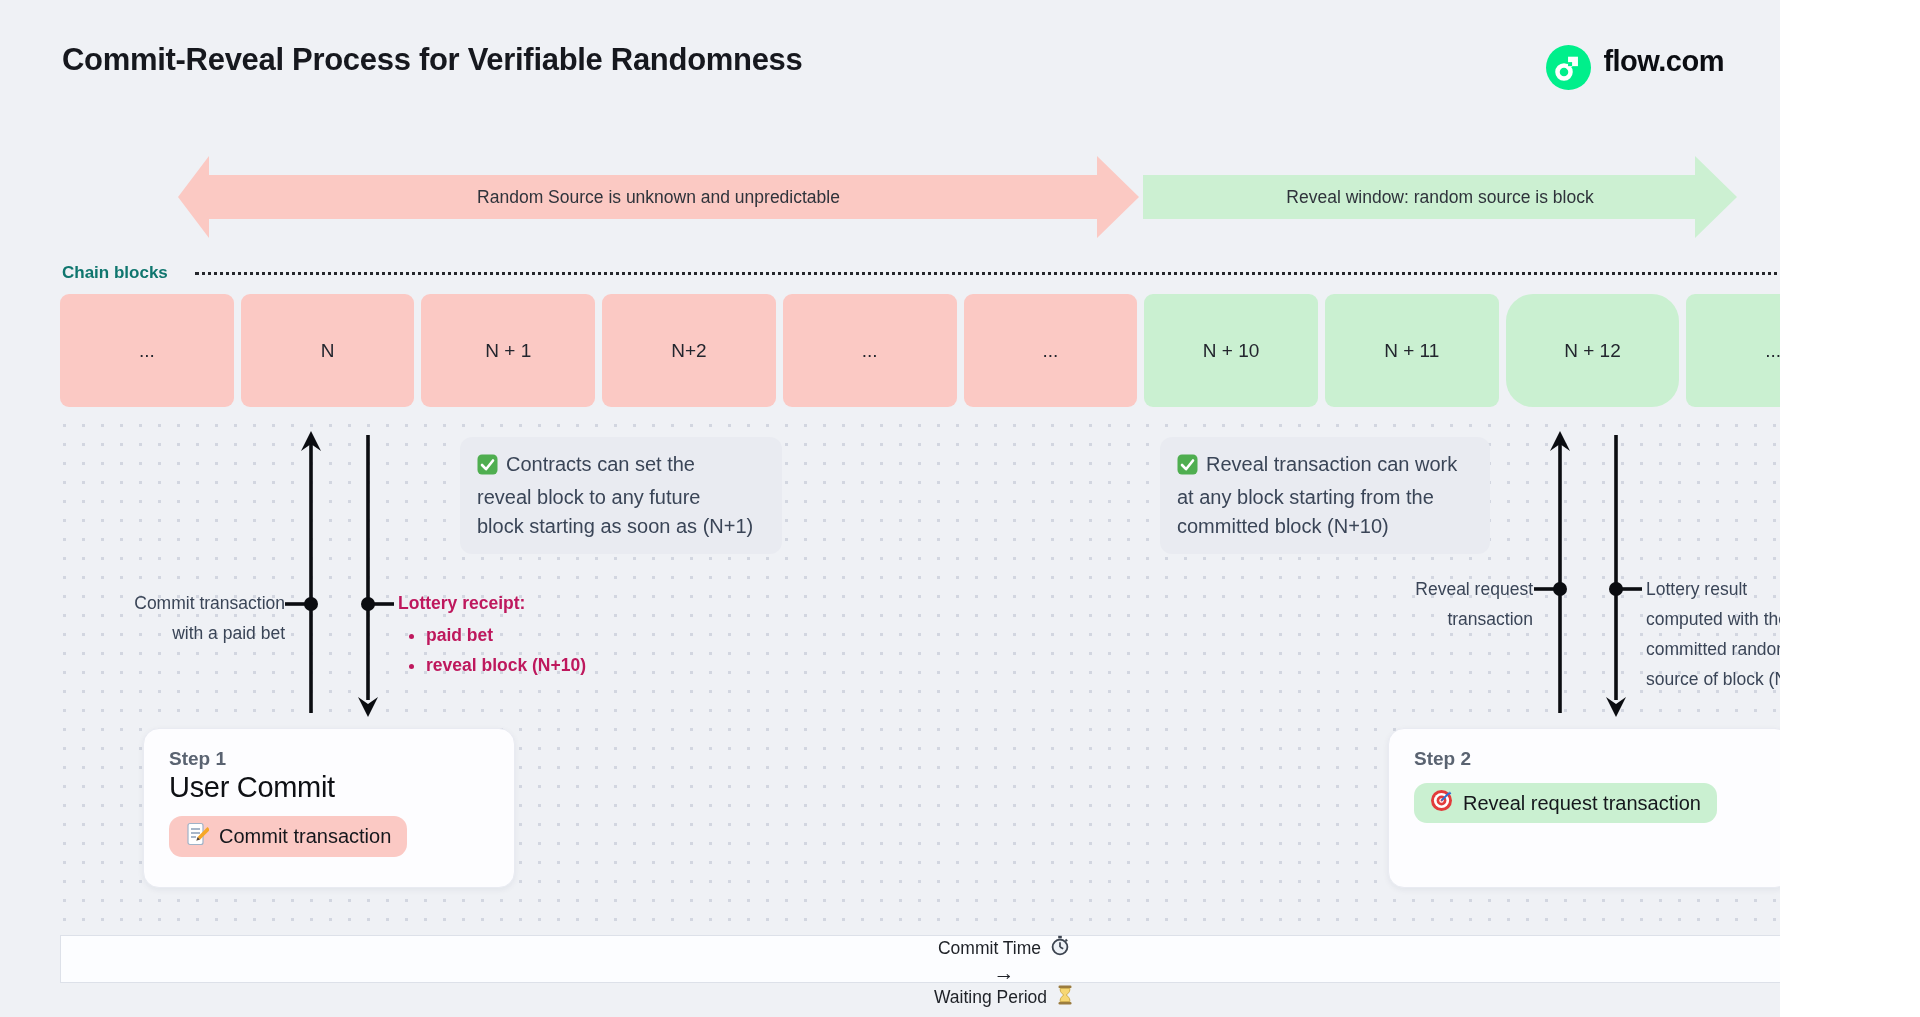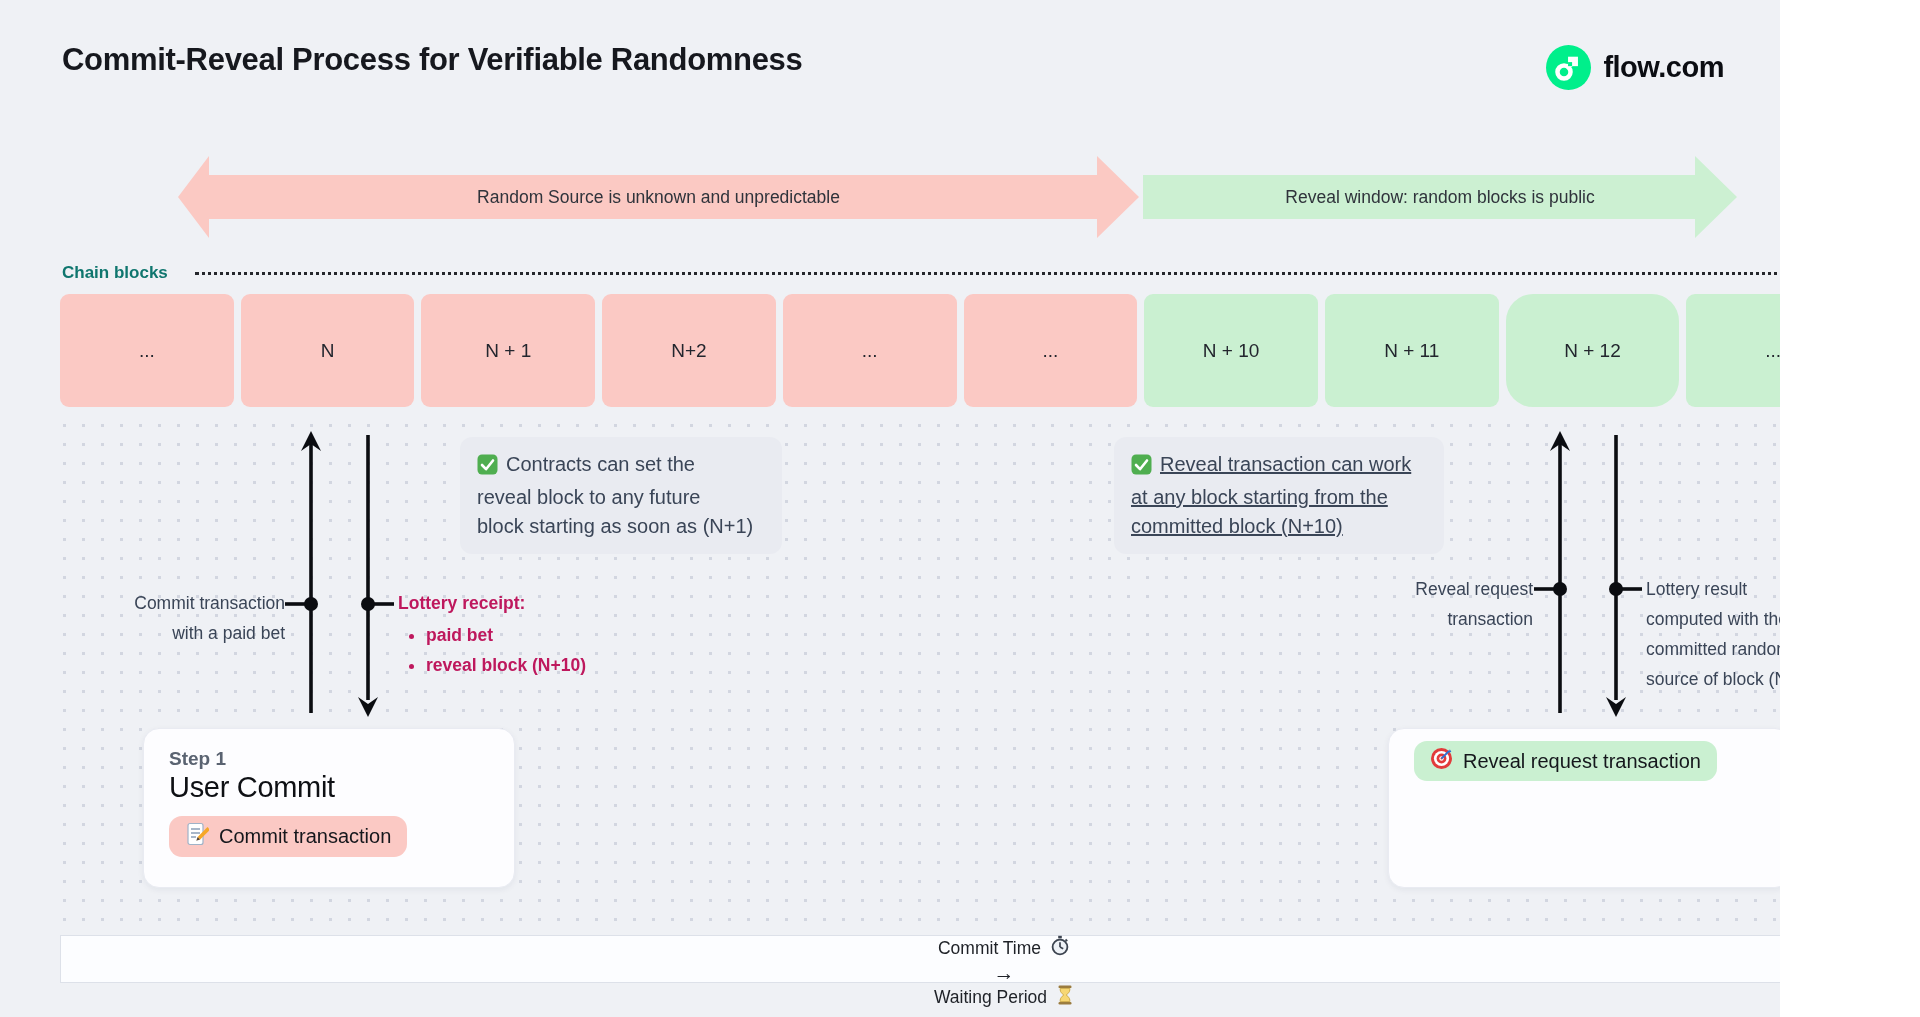--- a/index.html
+++ b/index.html
@@ -2,21 +2,21 @@
 <html><head>
 <meta charset="utf-8">
 <style>
   * { margin:0; padding:0; box-sizing:border-box; }
   body { font-family:"Liberation Sans", sans-serif; }
   .canvas { position:relative; width:1780px; height:1017px; overflow:hidden; }
 
   .title { position:absolute; left:62px; top:42px; font-size:31px; font-weight:700;
            letter-spacing:-0.3px; color:#16181e; }
 
-  .brand { position:absolute; right:56px; top:45px; display:flex; align-items:center; gap:12px; cursor:pointer; }
+  .brand { position:absolute; right:56px; top:45px; display:flex; align-items:flex-start; gap:12px; cursor:pointer; }
   .brand-name { font-size:29px; font-weight:700; color:#0b0d12; letter-spacing:-0.5px; }
 
   .arrow-band { position:absolute; top:155px; height:84px; }
   .band-pink  { left:178px;  width:961px; }
   .band-green { left:1143px; width:594px; }
   .band-label { position:absolute; inset:0; display:flex; align-items:center; justify-content:center;
                 font-size:17.5px; color:#2f333b; }
 
   .chain-label { position:absolute; left:62px; top:263px; font-size:17px; font-weight:700; color:#0f766e; }
   .chain-dots  { position:absolute; left:195px; top:272px; width:1650px; border-top:3px dotted #25272c; }
@@ -26,21 +26,21 @@
   .block  { flex:1; border-radius:9px; display:flex; align-items:center; justify-content:center;
             font-size:19px; font-weight:500; color:#23262e; }
 
   .dotgrid { position:absolute; left:55px; top:416px; width:1810px; height:514px;
              background-image:radial-gradient(circle,#d2d6e0 1.5px,transparent 1.6px);
              background-size:19px 19px; }
 
   .note { position:absolute; border-radius:12px; padding:13px 17px; font-size:20px;
           line-height:29px; color:#3a4557; }
   .note-commit { left:460px; top:437px; width:322px; }
-  .note-reveal { left:1114px; top:437px; width:330px;text-decoration:underline; }
+  .note-reveal { left:1160px; top:437px; width:330px; }
   .note-text { white-space:pre-line; }
   .check-icon { display:inline-block; vertical-align:-4px; margin-right:8px; }
 
   .arrow-svg { position:absolute; }
   .arrows-left  { left:275px;  top:428px; }
   .arrows-right { left:1525px; top:428px; }
 
   .sidelabel { position:absolute; font-size:17.5px; line-height:30px; color:#3a4557; white-space:pre-line; }
   .lbl-commit-tx     { left:85px;   top:588px; width:200px; text-align:right; }
   .lbl-reveal-tx     { left:1363px; top:574px; width:170px; text-align:right; }
@@ -91,21 +91,21 @@
   <div class="arrow-band band-pink">
     <svg width="961" height="84" viewBox="0 0 961 84">
       <polygon points="0,42 31,1 31,20 919,20 919,1 961,42 919,83 919,64 31,64 31,83" fill="#fbc9c3"></polygon>
     </svg>
     <div class="band-label">Random Source is unknown and unpredictable</div>
   </div>
   <div class="arrow-band band-green">
     <svg width="594" height="84" viewBox="0 0 594 84">
       <polygon points="0,20 552,20 552,1 594,42 552,83 552,64 0,64" fill="#ccf0d2"></polygon>
     </svg>
-    <div class="band-label">Reveal window: random blocks is public</div>
+    <div class="band-label">Reveal window: random source is block</div>
   </div>
 
   <div class="chain-label">Chain blocks</div>
   <div class="chain-dots"></div>
   <svg class="chain-arrowhead" width="14" height="20" viewBox="0 0 14 20">
     <polyline points="2,2 11,10 2,18" fill="none" stroke="#25272c" stroke-width="3"></polyline>
   </svg>
 
   <div class="blocks">
     <div class="block" style="background-color: rgb(251, 201, 196);">...</div>
@@ -200,20 +200,21 @@
             <rect x="15.3" y="3.5" width="3.6" height="14" fill="#f6a726"></rect>
             <polygon points="15.3,17.5 18.9,17.5 17.1,21.2" fill="#5b4632"></polygon>
           </g>
         </svg>
       </span>
       <span>Commit transaction</span>
     </div>
   </div>
 
   <div class="step-card card-2">
+    <div class="step-eyebrow">Step 2</div>
     <div class="step-pill" style="background-color: rgb(202, 240, 209);">
       <span class="f-icon">
         <svg width="23" height="23" viewBox="0 0 23 23">
           <circle cx="11.5" cy="11.5" r="10.5" fill="#e23b3b"></circle>
           <circle cx="11.5" cy="11.5" r="7.6" fill="#ffffff"></circle>
           <circle cx="11.5" cy="11.5" r="4.9" fill="#e23b3b"></circle>
           <circle cx="11.5" cy="11.5" r="2.2" fill="#ffffff"></circle>
           <circle cx="11.5" cy="11.5" r="1" fill="#e23b3b"></circle>
           <line x1="11.5" y1="11.5" x2="19" y2="4" stroke="#2f6fd0" stroke-width="1.8"></line>
           <polygon points="19.8,2.2 21.4,5 18.4,5.4" fill="#2f6fd0"></polygon>

